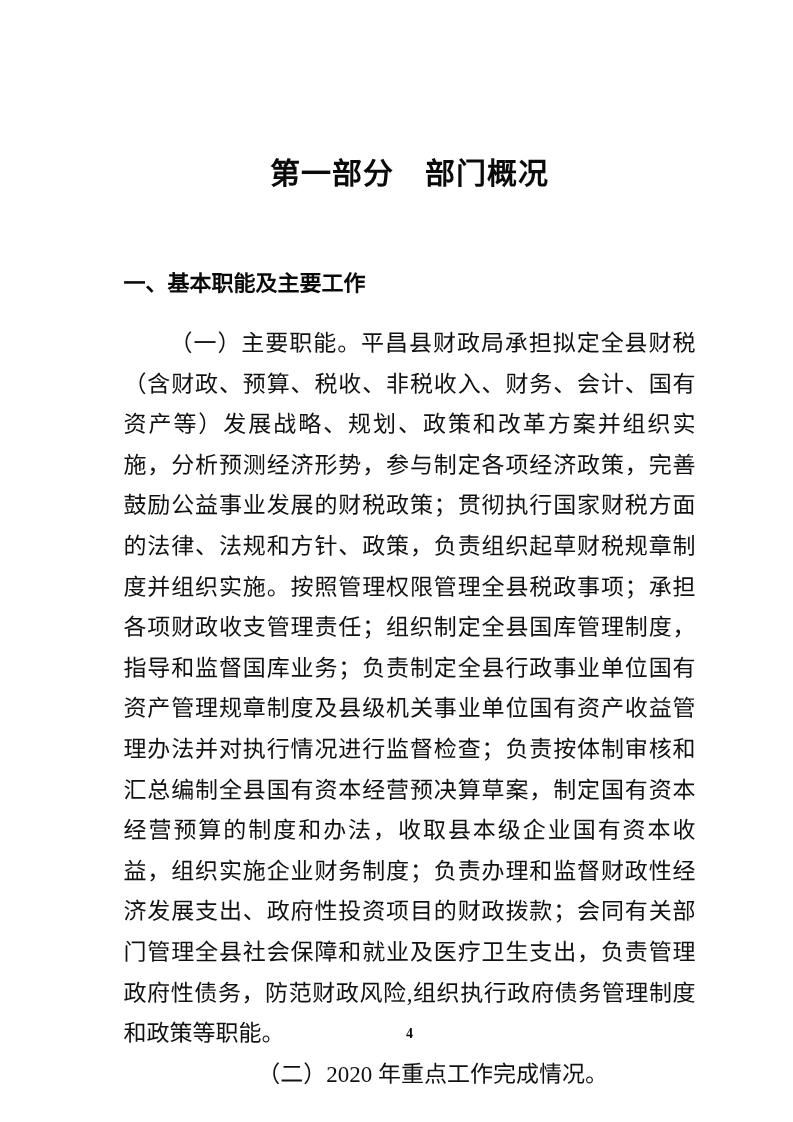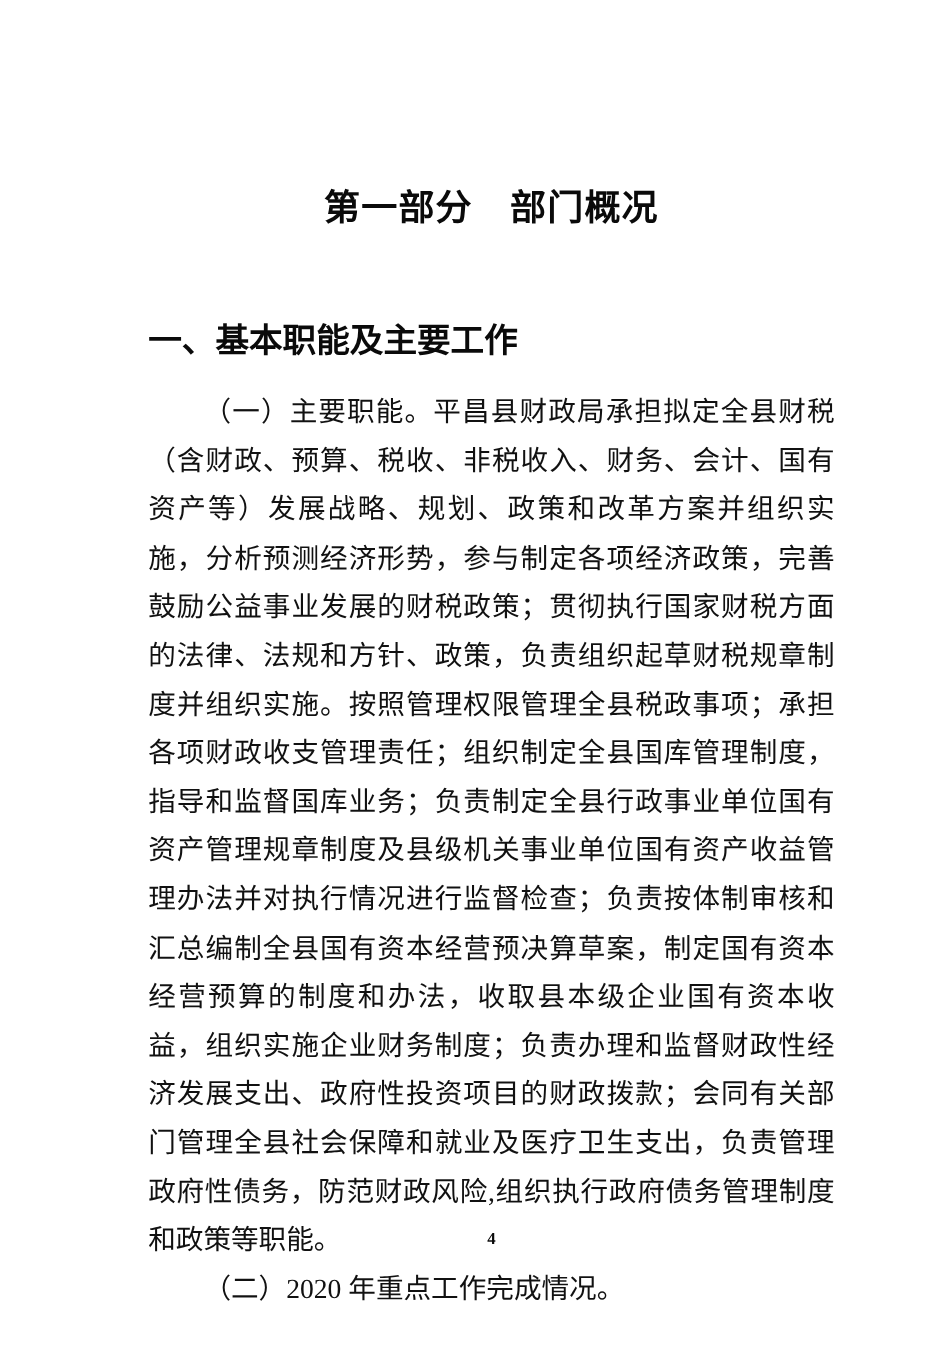--- a/index.html
+++ b/index.html
@@ -27,38 +27,38 @@
     font-size: 30px;
     line-height: 44px;
     text-align: center;
     letter-spacing: 1px;
     color: #0a0a0a;
   }
   .section-heading {
     margin: 72px 0 0 0;
     font-family: "Liberation Sans", "DejaVu Sans", sans-serif;
     font-weight: 700;
-    font-size: 28px;
+    font-size: 22px;
     line-height: 32px;
     text-align: left;
     color: #0a0a0a;
   }
   .body-para {
     margin: 24px 0 0 0;
     font-family: "Liberation Serif", "DejaVu Serif", serif;
     font-size: 23px;
     line-height: 40.6px;
     text-align: justify;
     text-indent: 2em;
     color: #111111;
     word-break: break-all;
   }
   .body-para.second {
     margin-top: 0;
-    text-align: left;
+    text-align: center;
   }
   .page-number {
     position: absolute;
     top: 1026px;
     left: 0;
     right: 0;
     text-align: center;
     font-family: "Liberation Serif", "DejaVu Serif", serif;
     font-weight: 700;
     font-size: 14px;

